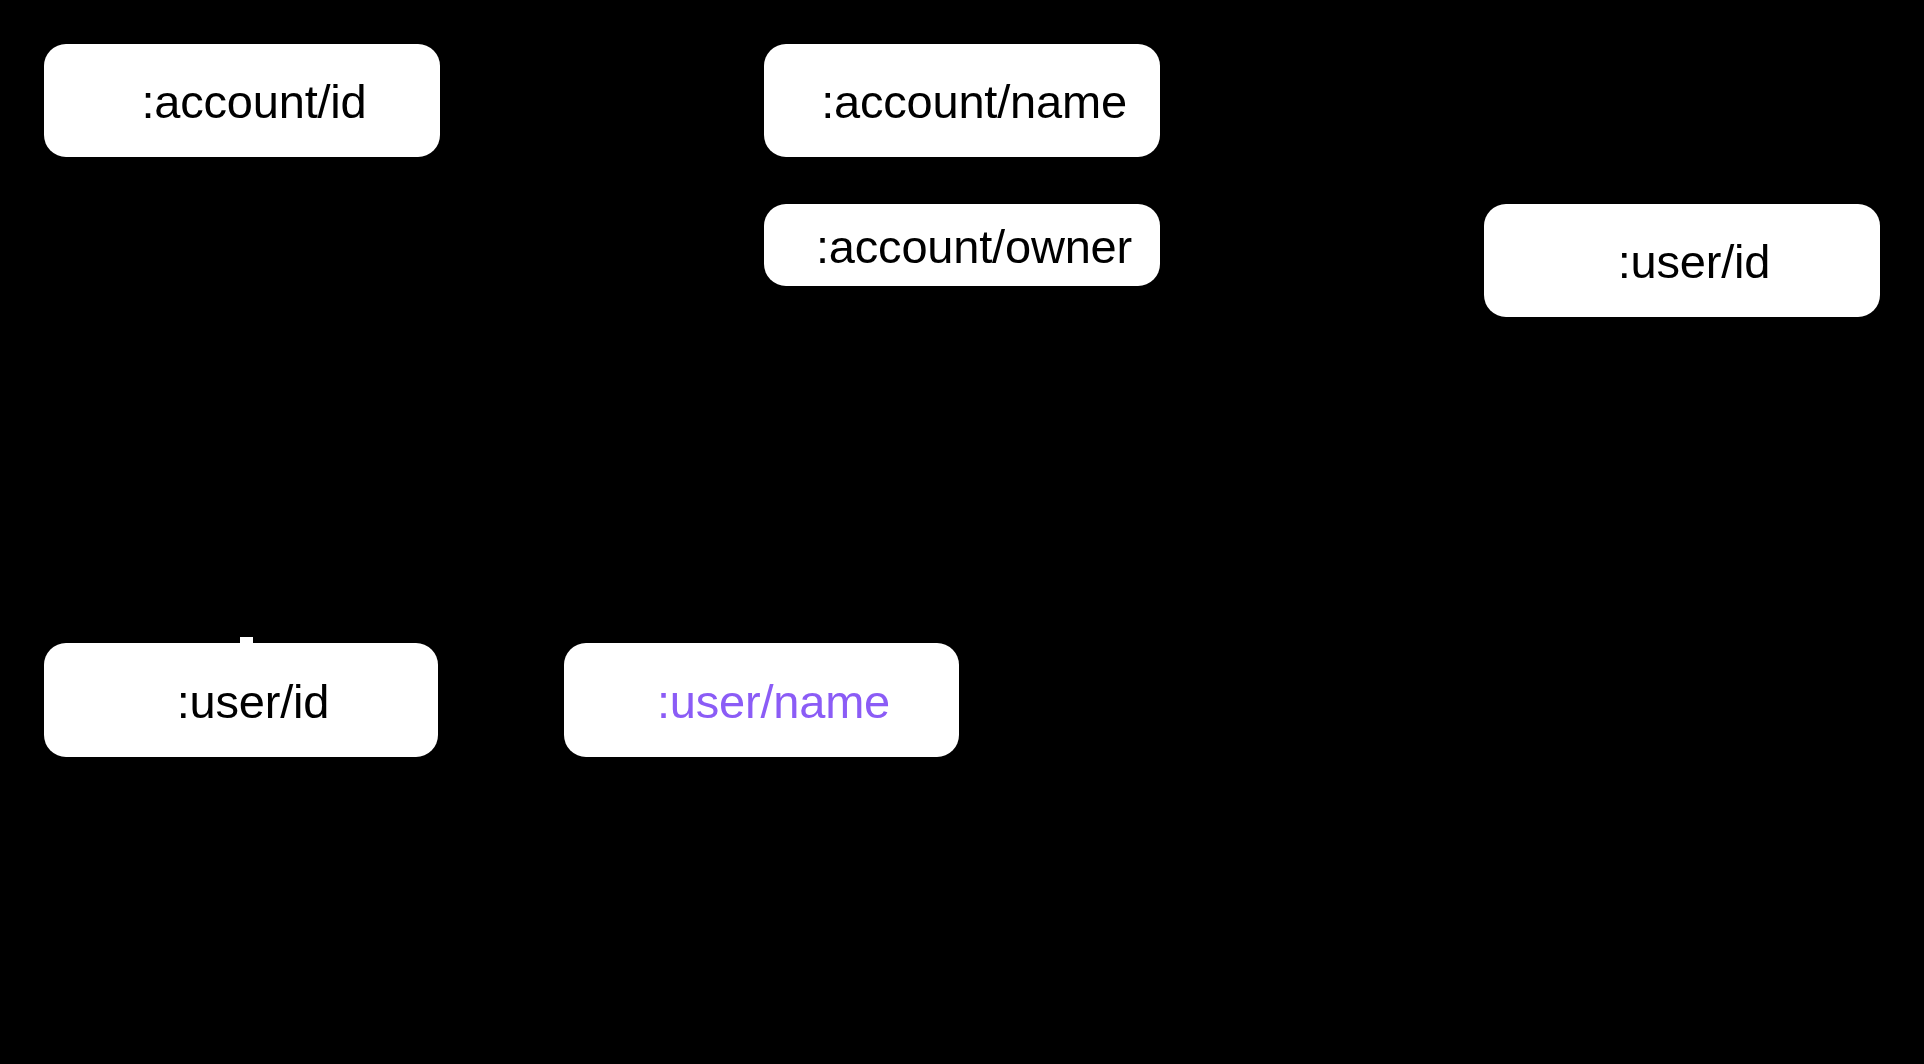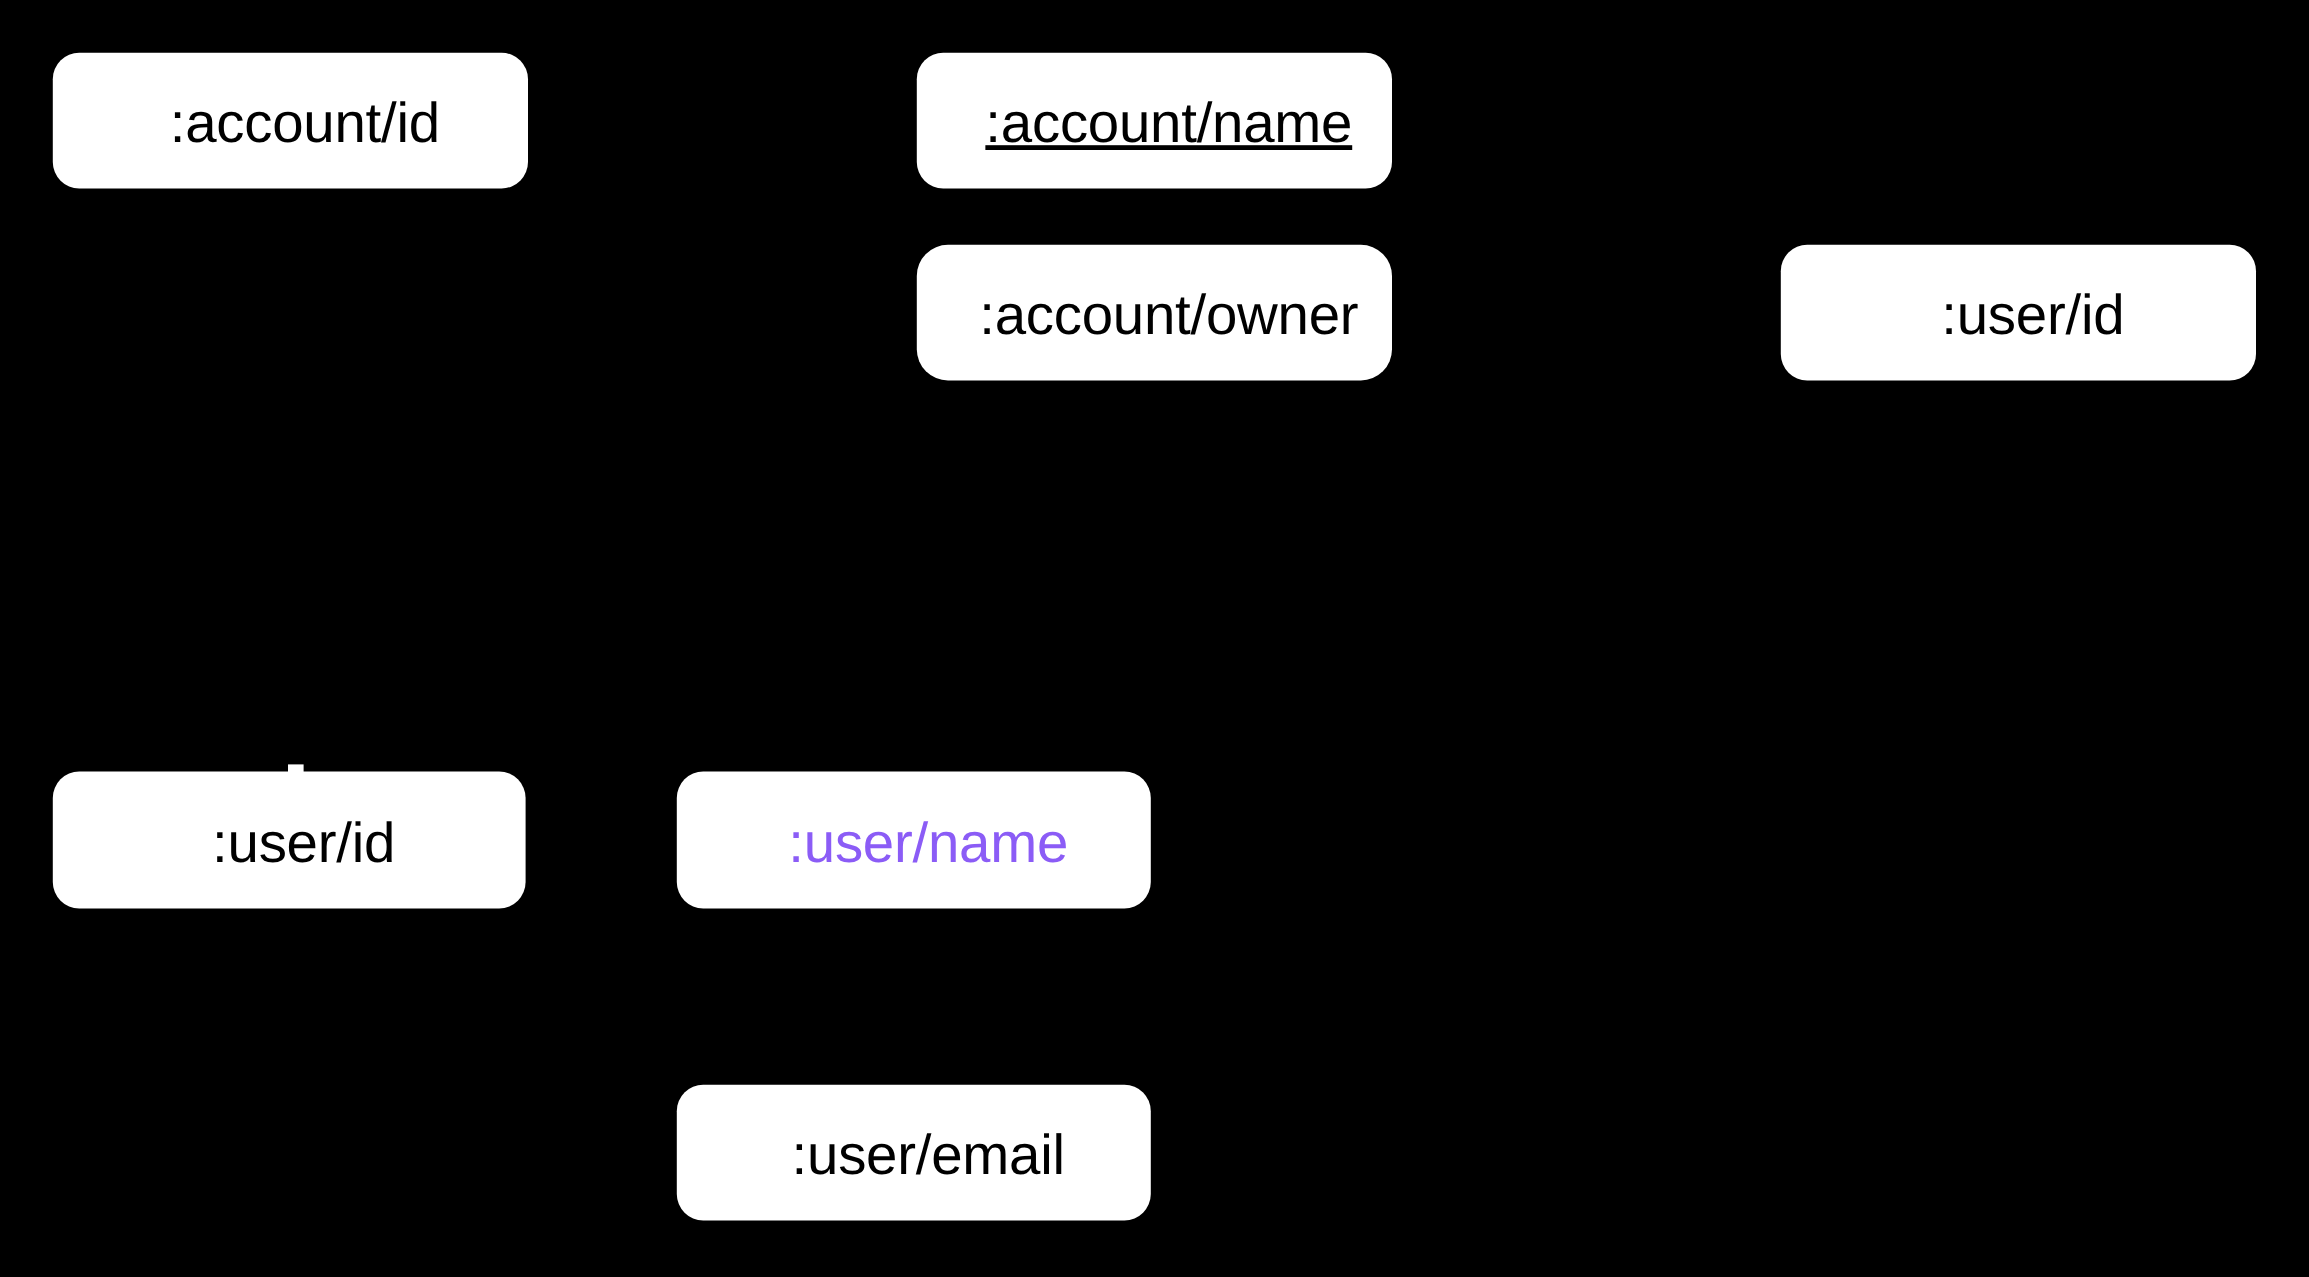--- a/index.html
+++ b/index.html
@@ -49,37 +49,34 @@
 <body style="background: rgb(0, 0, 0);">
 
 <div id="canvas" style="width: 1924px; height: 1064px; background: rgb(0, 0, 0);">
 
   <div class="edge-stub" style="left: 240px; top: 637px; width: 13px; height: 8px; background: rgb(255, 255, 255);"></div>
 
   <div class="node" style="left: 44px; top: 44px; width: 396px; height: 113px; background: rgb(255, 255, 255); color: rgb(0, 0, 0);">
     <span class="node-label">:account/id</span>
   </div>
 
-  <div class="node" style="left: 764px; top: 44px; width: 396px; height: 113px; background: rgb(255, 255, 255); color: rgb(0, 0, 0); text-decoration: underline;">
+  <div class="node" style="left: 764px; top: 44px; width: 396px; height: 113px; background: rgb(255, 255, 255); color: rgb(0, 0, 0);">
     <span class="node-label">:account/name</span>
   </div>
 
-  <div class="node" style="left: 764px; top: 204px; width: 396px; height: 113px; background: rgb(255, 255, 255); color: rgb(0, 0, 0); border-radius: 26px;">
+  <div class="node" style="left: 764px; top: 204px; width: 396px; height: 82px; background: rgb(255, 255, 255); color: rgb(0, 0, 0);">
     <span class="node-label">:account/owner</span>
   </div>
 
   <div class="node" style="left: 1484px; top: 204px; width: 396px; height: 113px; background: rgb(255, 255, 255); color: rgb(0, 0, 0);">
     <span class="node-label">:user/id</span>
   </div>
 
   <div class="node" style="left: 44px; top: 643px; width: 394px; height: 114px; background: rgb(255, 255, 255); color: rgb(0, 0, 0);">
     <span class="node-label">:user/id</span>
   </div>
 
   <div class="node" style="left: 564px; top: 643px; width: 395px; height: 114px; background: rgb(255, 255, 255); color: #8b5cf6;">
     <span class="node-label">:user/name</span>
   </div>
 
-  <div class="node" style="left: 564px; top: 904px; width: 395px; height: 113px; background: rgb(255, 255, 255); color: rgb(0, 0, 0);">
-    <span class="node-label">:user/email</span>
-  </div>
 
 </div>
 
 </body></html>

